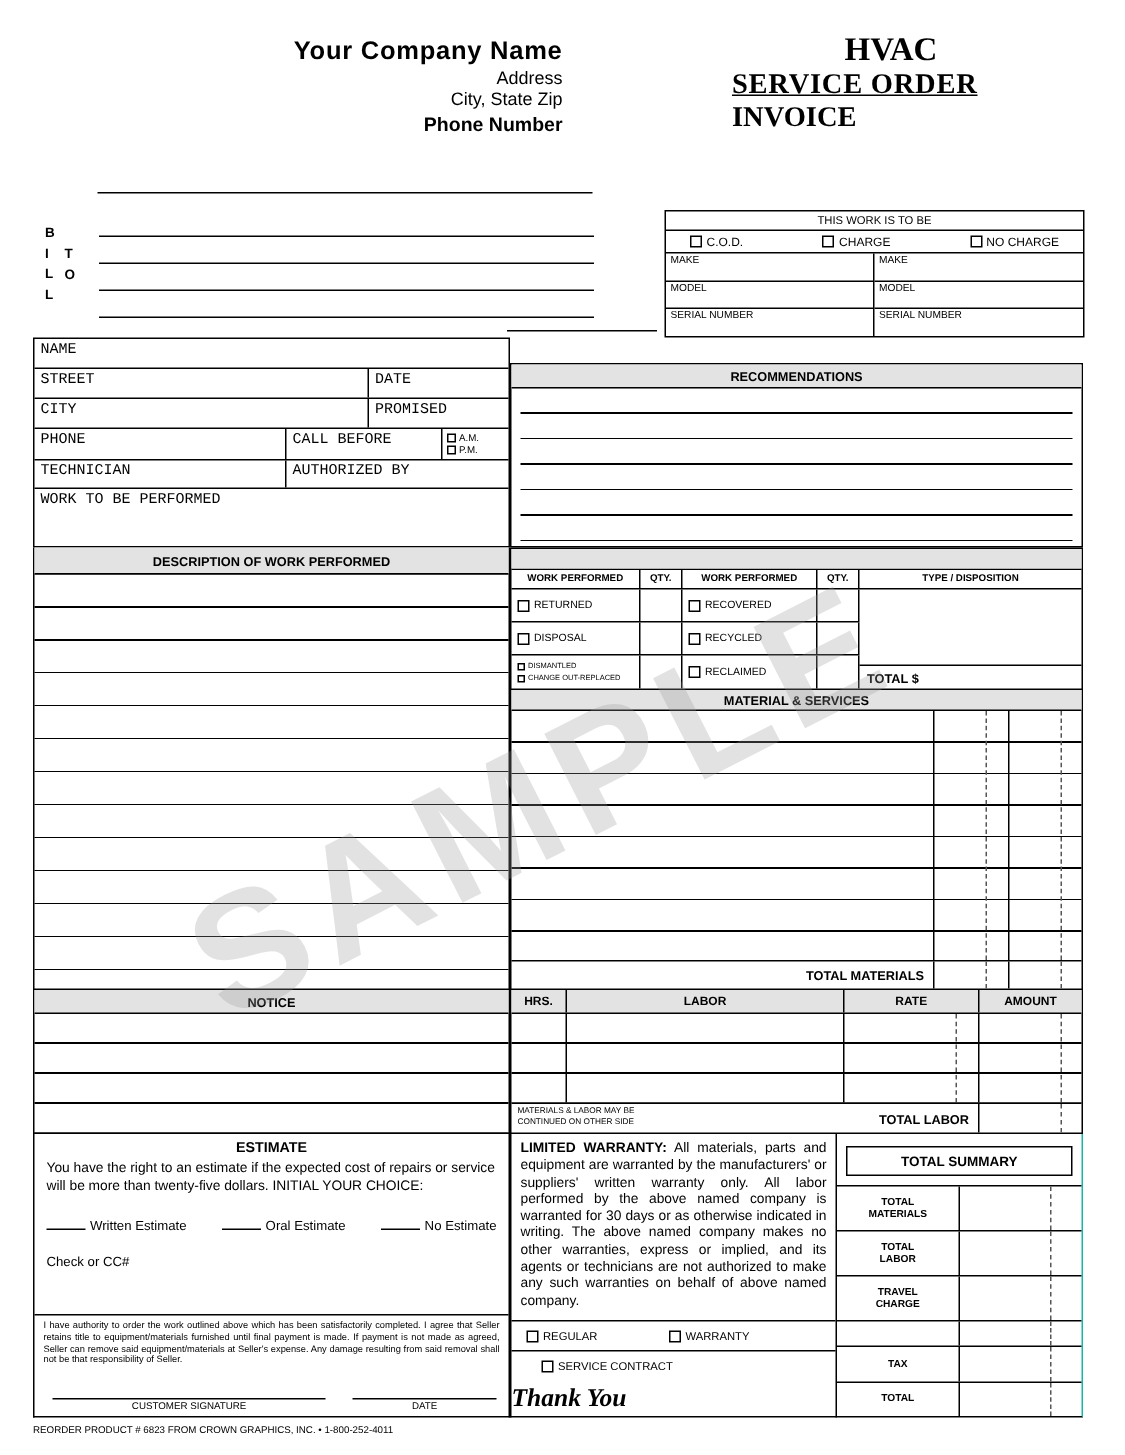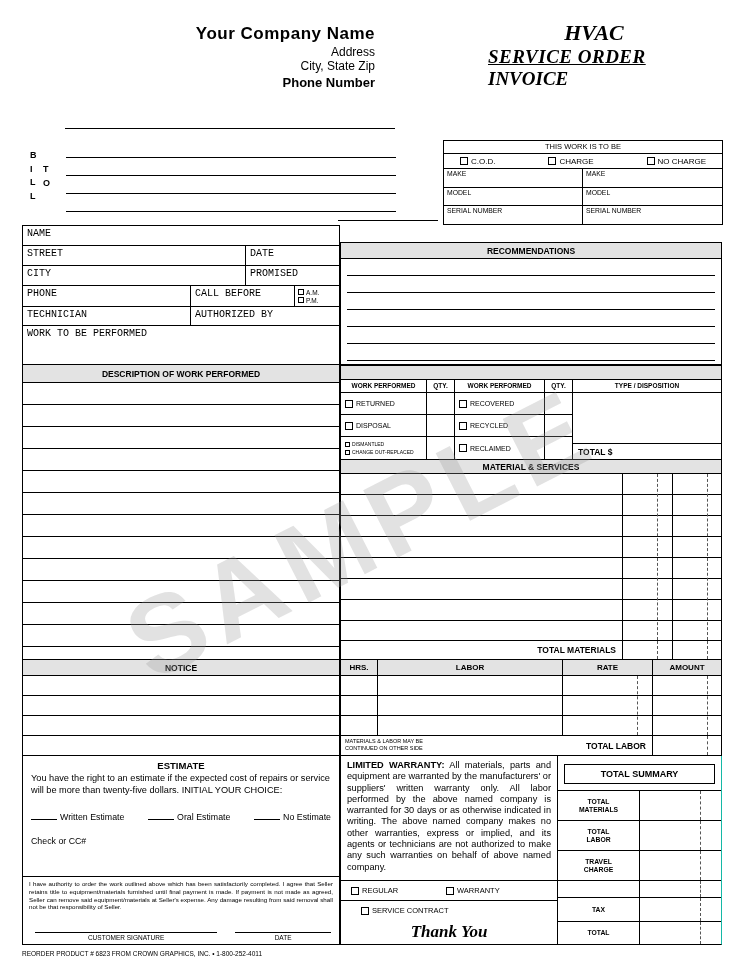--- a/index.html
+++ b/index.html
@@ -31,21 +31,21 @@
 
 <div class="page">
 
   <div class="abs" style="left:105px;top:24px;width:270px;text-align:right;">
     <div style="font-size:17px;font-weight:bold;letter-spacing:0.5px;">Your Company Name</div>
     <div style="font-size:12px;margin-top:1px;">Address</div>
     <div style="font-size:12px;">City, State Zip</div>
     <div style="font-size:13px;font-weight:bold;margin-top:2px;">Phone Number</div>
   </div>
 
-  <div class="abs serif" style="left:488px;top:20px;width:212px;font-weight:bold;font-style:italic;">
+  <div class="abs serif" style="left:488px;top:20px;width:212px;font-weight:bold;">
     <div style="font-size:22px;text-align:center;">HVAC</div>
     <div style="font-size:19px;text-decoration:underline;letter-spacing:0.5px;">SERVICE ORDER</div>
     <div style="font-size:19px;">INVOICE</div>
   </div>
 
   <div class="abs" style="left:30px;top:149px;font-size:9px;font-weight:bold;line-height:13.5px;white-space:pre-line;">B
 I
 L
 L</div>
   <div class="abs" style="left:43px;top:163px;font-size:9px;font-weight:bold;line-height:13.5px;white-space:pre-line;">T
@@ -288,21 +288,21 @@
           <span class="cb"></span>
           <span>WARRANTY</span>
         </span>
     </div>
     <div style="position:absolute;left:0;right:0;top:144px;height:20px;border-top:1px solid #000;display:flex;align-items:center;font-size:7.5px;">
       <span class="cbrow" style="margin-left:20px;">
           <span class="cb"></span>
           <span>SERVICE CONTRACT</span>
         </span>
     </div>
-    <div style="position:absolute;left:0;right:0;top:164px;bottom:0;display:flex;align-items:center;justify-content:center;">
+    <div style="position:absolute;left:0;right:0;top:164px;bottom:0;display:flex;align-items:center;justify-content:flex-start;">
       <span class="serif" style="font-style:italic;font-weight:bold;font-size:17px;">Thank You</span>
     </div>
   </div>
 
   <div class="abs" style="left:558px;top:756px;width:164px;height:189px;border-right:1px solid #14b8a6;border-bottom:1px solid #000;">
     <div style="margin:8px 6px 0;height:20px;border:1px solid #000;display:flex;align-items:center;justify-content:center;font-size:9px;font-weight:bold;">TOTAL SUMMARY</div>
     <div style="position:absolute;left:0;right:0;top:34px;bottom:0;border-top:1px solid #000;display:flex;flex-direction:column;">
       <div class="srow" style="height:30px;">
         <div class="slabel">
             <div>TOTAL</div>

